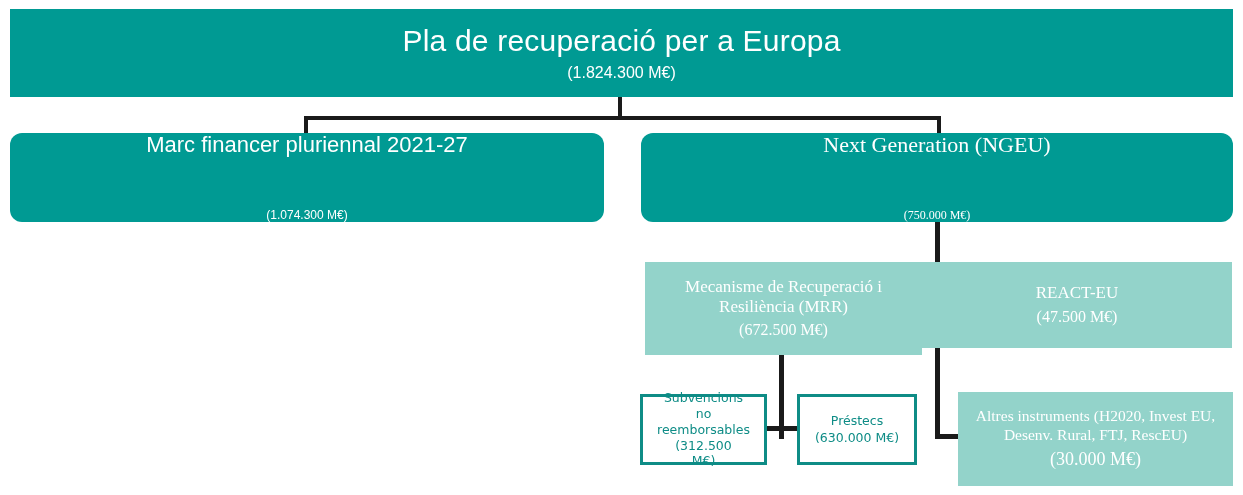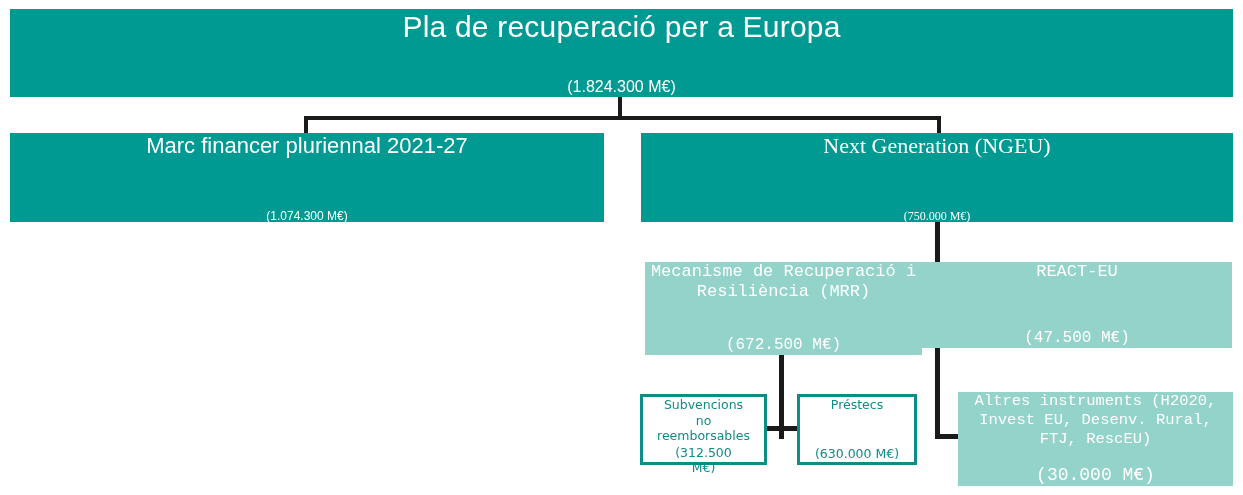--- a/index.html
+++ b/index.html
@@ -18,21 +18,21 @@
     overflow: hidden;
   }
 
   
   .node {
     position: absolute;
     box-sizing: border-box;
     display: flex;
     flex-direction: column;
     align-items: center;
-    justify-content: space-between;
+    justify-content: center;
     text-align: center;
     color: #ffffff;
     line-height: 1.18;
   }
   .node .title { display: block; }
   .node .amount { display: block; }
 
   
   .node-l1 {
     background: #009A93;
@@ -42,34 +42,35 @@
     letter-spacing: .2px;
     margin-bottom: 6px;
   }
   .node-l1 .amount {
     font-size: 16px;
   }
 
   
   .node-l2 {
     background: #009A93;
+    border-radius: 12px;
   }
   .node-l2 .title {
     font-size: 22px;
     margin-bottom: 7px;
   }
   .node-l2 .amount {
     font-size: 12px;
     margin-top: 43px;
   }
 
   
   .node-l3 {
     background: #93D3CA;
-    font-family: Liberation Mono, monospace;
+    font-family: Liberation Serif, serif;
   }
   .node-l3 .title {
     font-size: 17px;
     line-height: 1.2;
     margin-bottom: 4px;
   }
   .node-l3 .amount {
     font-size: 16px;
   }
   .node-l3.small .title {

